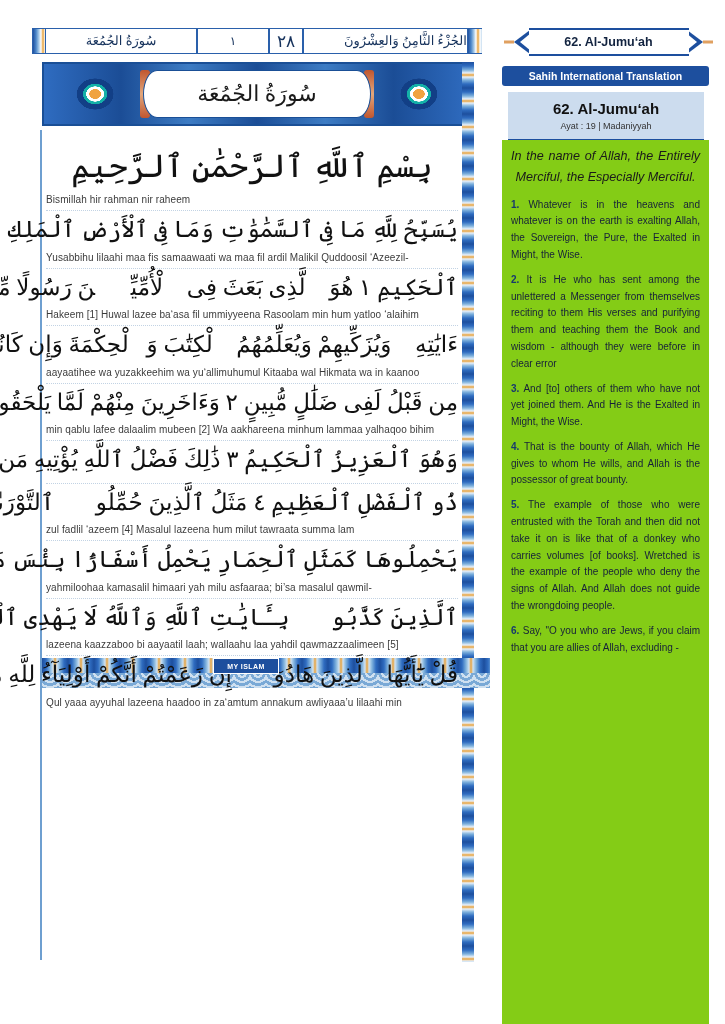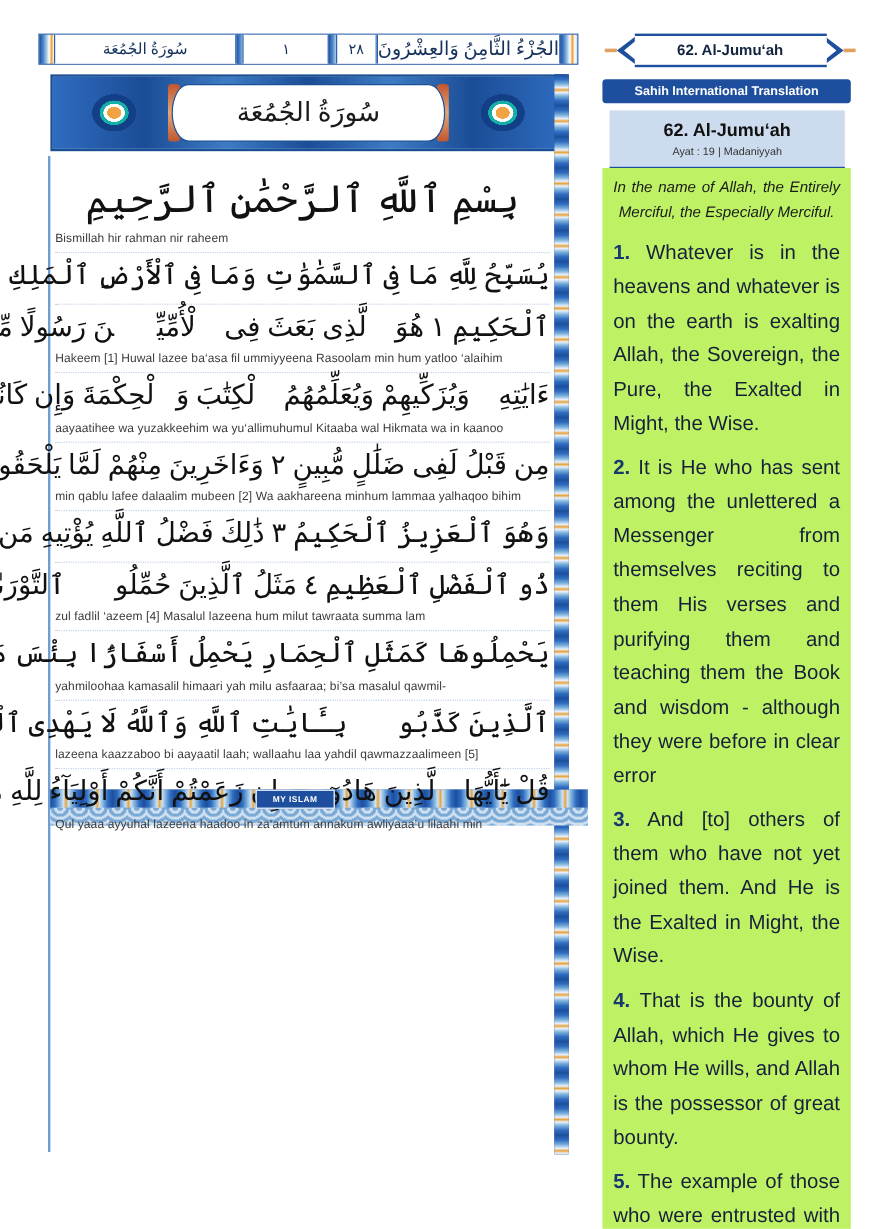--- a/index.html
+++ b/index.html
@@ -56,22 +56,22 @@
   .hdr-box{
     background:#ffffff;display:flex;align-items:center;justify-content:center;
     border-left:1px solid #2a60ab;border-right:1px solid #2a60ab;
     font-family:"Liberation Serif", serif;
     color:#16325c;direction:rtl;white-space:nowrap;
   }
   #hdr-surah{flex:0 0 150px;font-size:13px;}
   #hdr-orn1{flex:1 1 auto;}
   #hdr-page{flex:0 0 70px;font-size:12px;}
   #hdr-orn2{flex:1 1 auto;}
-  #hdr-juznum{flex:0 0 32px;font-size:12px;}
-  #hdr-juz{flex:0 0 96px;font-size:16px;}
+  #hdr-juznum{flex:0 0 32px;font-size:17px;}
+  #hdr-juz{flex:0 0 96px;font-size:13px;padding-left:40px;}
   #hdr-ornB{flex:0 0 14px;}
 
   
   #title-banner{
     position:absolute;left:42px;top:62px;width:430px;height:64px;
     box-sizing:border-box;
     border:2px solid #1a4f96;
     background:
       radial-gradient(ellipse 26px 22px at 12% 50%, #f0a340 0 22%, #ffffff 23% 34%, #14b0a8 35% 46%, #123f86 47% 70%, rgba(0,0,0,0) 71%),
       radial-gradient(ellipse 26px 22px at 88% 50%, #f0a340 0 22%, #ffffff 23% 34%, #14b0a8 35% 46%, #123f86 47% 70%, rgba(0,0,0,0) 71%),
@@ -203,33 +203,33 @@
     padding:8px 6px 8px 6px;
     text-align:center;
     border-bottom:2px solid #1d4f9e;
     box-sizing:border-box;
   }
   #surah-info-name{font-size:15px;font-weight:bold;color:#111111;}
   #surah-info-meta{font-size:9px;color:#333333;margin-top:4px;}
 
   #trans-body{
     position:absolute;left:10px;top:140px;width:207px;bottom:0;
-    background:#bef264;
+    background:#84cc16;
     padding:6px 9px 0 9px;
     box-sizing:border-box;
     overflow:hidden;
   }
   #bismillah-en{
     font-style:italic;
     font-size:12.6px;line-height:1.65;
     color:#1a1a1a;text-align:justify;text-align-last:center;
     margin-bottom:9px;
   }
   .verse{
-    font-size:17px;line-height:1.68;
+    font-size:10px;line-height:1.68;
     color:#16203a;text-align:justify;
     margin-bottom:8px;
   }
   .vnum{font-weight:bold;color:#17396e;}
 </style>
 </head>
 <body>
 
 <div id="page">
 
@@ -258,20 +258,21 @@
 
     <div id="ayah-area">
 
       <div class="ayah-line">
         <div class="arabic bismillah">بِسْمِ ٱللَّهِ ٱلرَّحْمَٰنِ ٱلرَّحِيمِ</div>
         <div class="translit">Bismillah hir rahman nir raheem</div>
       </div>
 
       <div class="ayah-line">
         <div class="arabic">يُسَبِّحُ لِلَّهِ مَا فِى ٱلسَّمَٰوَٰتِ وَمَا فِى ٱلْأَرْضِ ٱلْمَلِكِ ٱلْقُدُّوسِ ٱلْعَزِيزِ</div>
+        <div class="translit">Yusabbihu lilaahi maa fis samaawaati wa maa fil ardil Malikil Quddoosil ‘Azeezil-</div>
       </div>
 
       <div class="ayah-line">
         <div class="arabic">ٱلْحَكِيمِ ١ هُوَ ٱلَّذِى بَعَثَ فِى ٱلْأُمِّيِّـۧنَ رَسُولًا مِّنْهُمْ يَتْلُوا۟ عَلَيْهِمْ</div>
         <div class="translit">Hakeem  [1]  Huwal lazee ba‘asa fil ummiyyeena Rasoolam min hum yatloo ‘alaihim</div>
       </div>
 
       <div class="ayah-line">
         <div class="arabic">ءَايَٰتِهِۦ وَيُزَكِّيهِمْ وَيُعَلِّمُهُمُ ٱلْكِتَٰبَ وَٱلْحِكْمَةَ وَإِن كَانُوا۟</div>
         <div class="translit">aayaatihee wa yuzakkeehim wa yu‘allimuhumul Kitaaba wal Hikmata wa in kaanoo</div>

